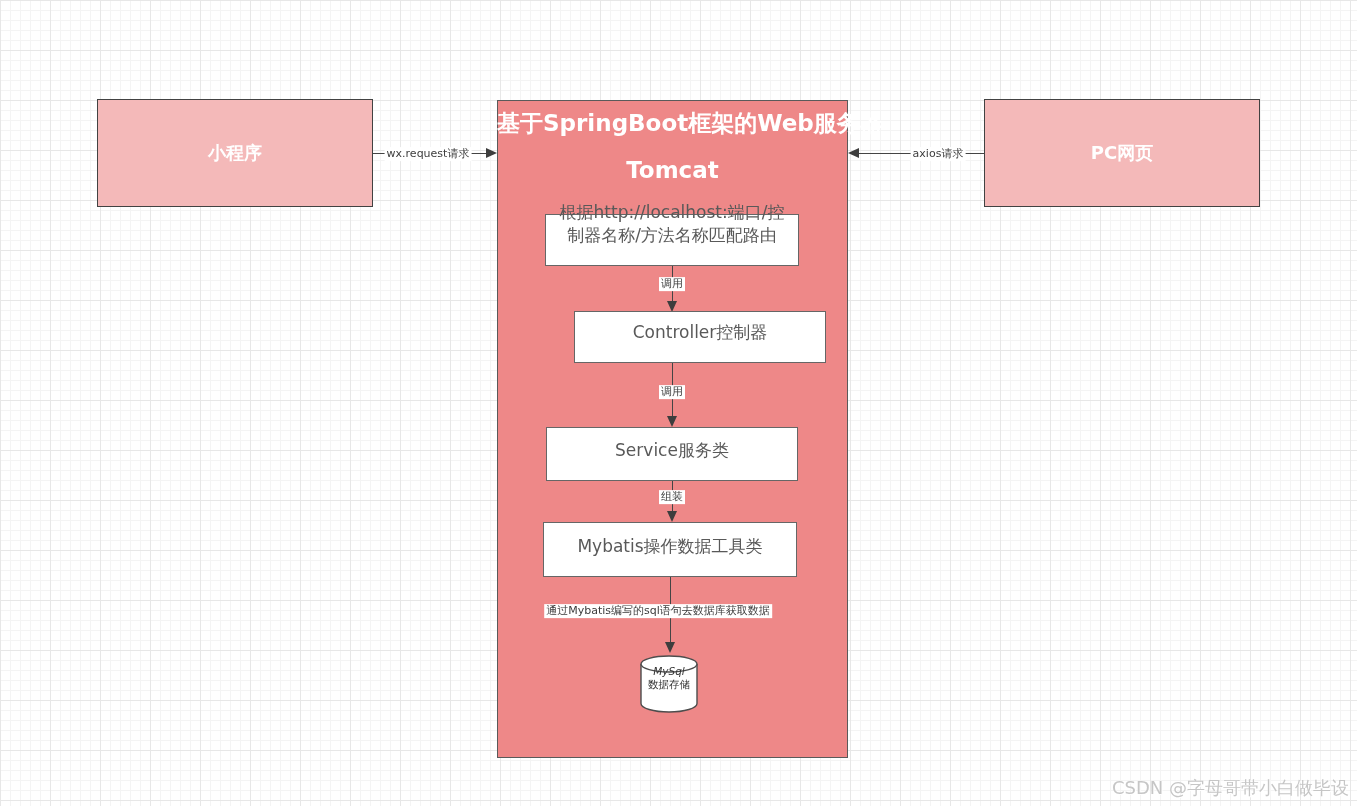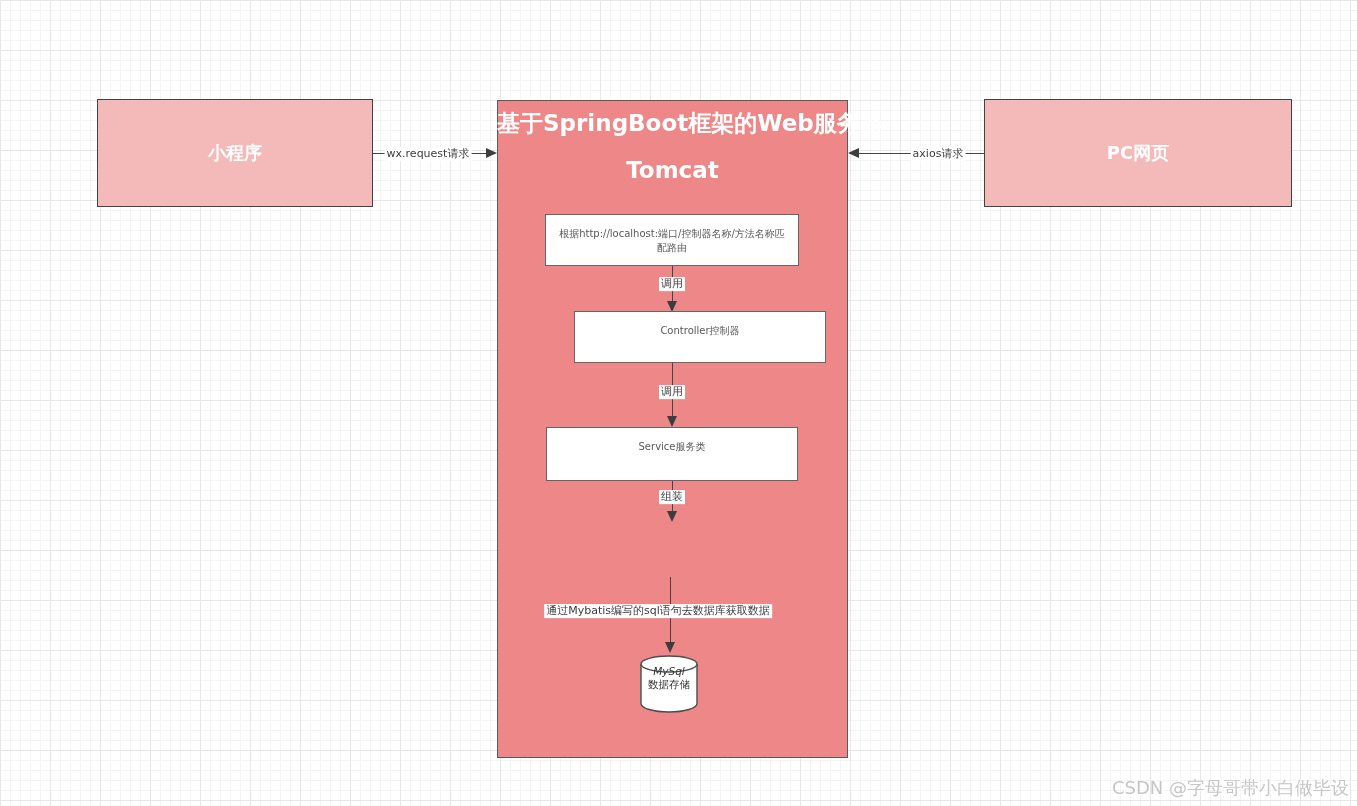--- a/index.html
+++ b/index.html
@@ -47,27 +47,27 @@
     font-size: 23px;
     white-space: nowrap;
   }
 
   
   .flow-node {
     position: absolute;
     background: #ffffff;
     border: 1px solid #666666;
     display: flex;
-    align-items: flex-start;
+    align-items: flex-end;
     justify-content: center;
     text-align: center;
     color: #595959;
-    font-size: 10px;
+    font-size: 17px;
     line-height: 1.35;
-    padding: 12px 10px;
+    padding: 18px 10px;
   }
 
   
   .hline { position: absolute; height: 1px; background: #444444; }
   .vline { position: absolute; width: 1px; background: #444444; }
 
   
   .ah { position: absolute; width: 0; height: 0; }
   .ah-right { border-top: 5px solid transparent; border-bottom: 5px solid transparent; border-left: 11px solid #3d3d3d; }
   .ah-left  { border-top: 5px solid transparent; border-bottom: 5px solid transparent; border-right: 11px solid #3d3d3d; }
@@ -108,21 +108,21 @@
 </style>
 </head>
 <body>
 
 <div class="canvas">
 
   <div class="client-box abs" style="left:97px; top:99px; width:276px; height:108px;">
     <span>小程序</span>
   </div>
 
-  <div class="client-box abs" style="left:984px; top:99px; width:308px; height:108px;">
+  <div class="client-box abs" style="left:984px; top:99px; width:276px; height:108px;">
     <span>PC网页</span>
   </div>
 
   <div class="server-box abs" style="left:497px; top:100px; width:351px; height:658px;"></div>
   <div class="server-title" style="top:108px; left:497px; right:auto; width:351px;">基于SpringBoot框架的Web服务器</div>
   <div class="server-subtitle server-title" style="top:157px; left:497px; right:auto; width:351px;">Tomcat</div>
 
   <div class="hline" style="left:373px; top:153px; width:115px;"></div>
   <div class="ah ah-right" style="left:486px; top:148px;"></div>
   <div class="edge-label" style="left:428px; top:154px;">wx.request请求</div>
@@ -148,20 +148,23 @@
   <div class="edge-label" style="left:672px; top:392px;">调用</div>
 
   <div class="flow-node" style="left:546px; top:427px; width:252px; height:54px;">
     <span>Service服务类</span>
   </div>
 
   <div class="vline" style="left:672px; top:481px; height:31px;"></div>
   <div class="ah ah-down" style="left:667px; top:511px;"></div>
   <div class="edge-label" style="left:672px; top:497px;">组装</div>
 
+  <div class="flow-node" style="left:543px; top:522px; width:254px; height:55px;">
+    <span>Mybatis操作数据工具类</span>
+  </div>
 
   <div class="vline" style="left:670px; top:577px; height:66px;"></div>
   <div class="ah ah-down" style="left:665px; top:642px;"></div>
   <div class="edge-label" style="left:658px; top:611px;">通过Mybatis编写的sql语句去数据库获取数据</div>
 
   <div class="db-wrap" style="left:640px; top:655px; width:58px; height:58px;">
     <svg width="58" height="58" viewBox="0 0 58 58">
       <path d="M1 9 L1 48.5 A28 8.5 0 0 0 57 48.5 L57 9" fill="#ffffff" stroke="#4d4d4d" stroke-width="1.4"></path>
       <ellipse cx="29" cy="9" rx="28" ry="8" fill="#ffffff" stroke="#4d4d4d" stroke-width="1.4"></ellipse>
     </svg>

